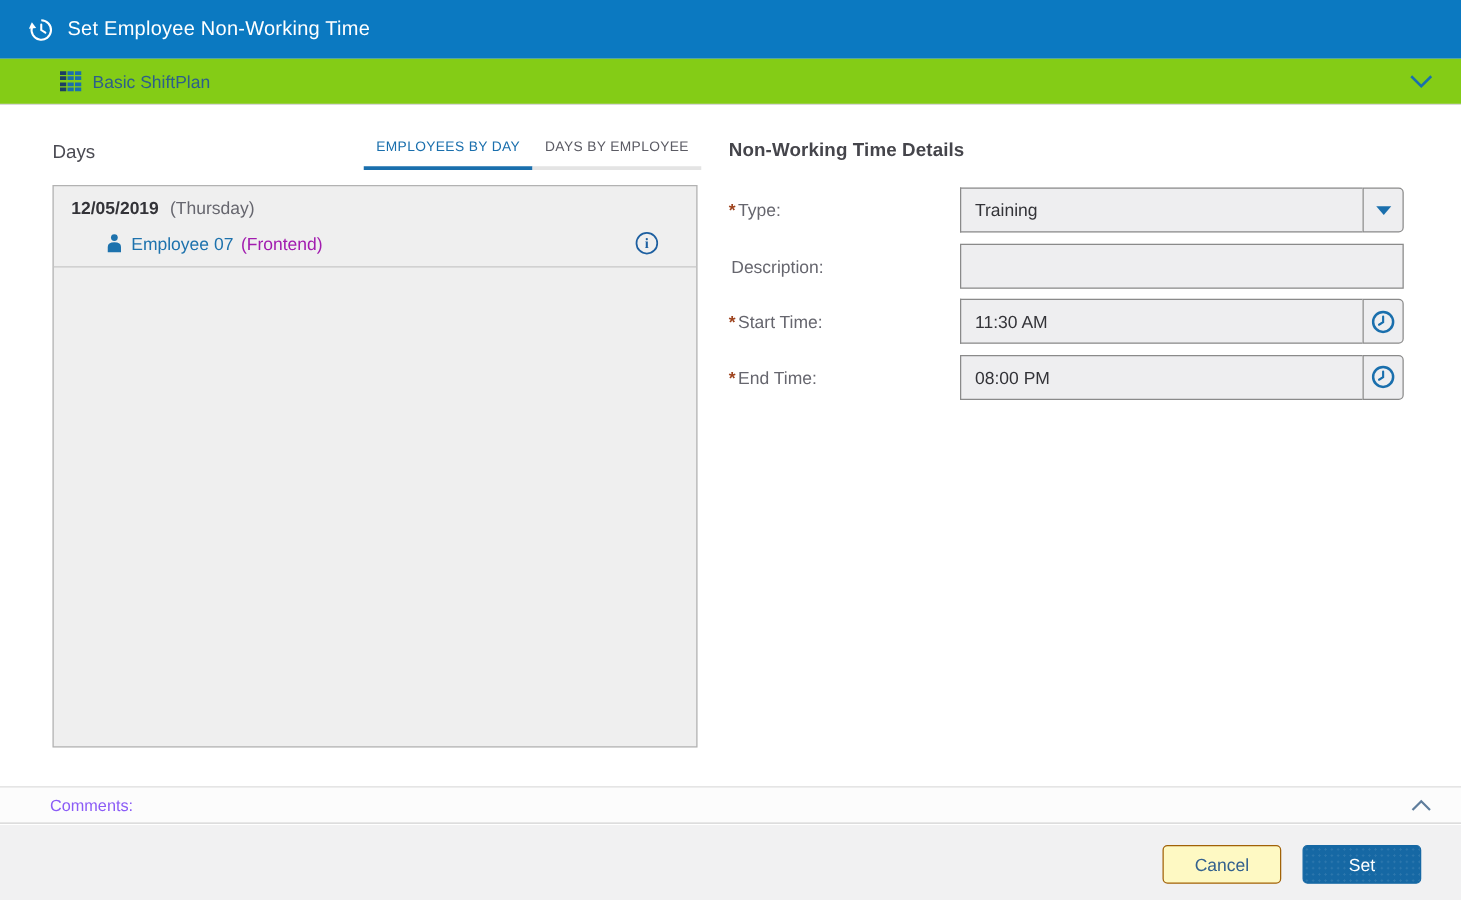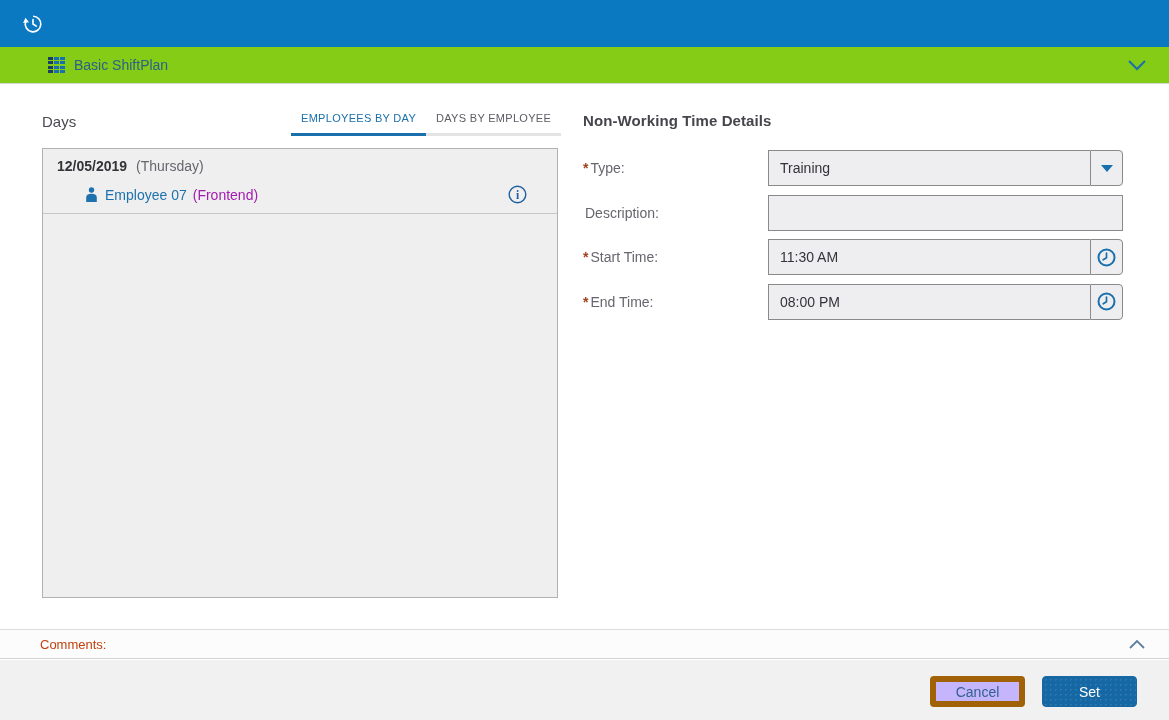--- a/index.html
+++ b/index.html
@@ -86,49 +86,50 @@
     flex:1; background:#eeeef0; border:1px solid #8a8a8a; font-size:14px; color:#333338;
     padding:0 11px; font-family:"Liberation Sans", sans-serif; outline:none;
   }
 
   
   .comments-bar {
     position:absolute; left:0; top:629px; width:1169px; height:30px;
     background:#fcfcfc; border-top:1px solid #dddddd; border-bottom:1px solid #d2d2d2;
     display:flex; align-items:center; padding:0 23px 0 40px;
   }
-  .comments-label { font-size:13px; color:#c2410c; }
+  .comments-label { font-size:13px; color:#8b5cf6; }
   .comments-chevron { margin-left:auto; width:18px; height:11px; cursor:pointer; }
 
   .footer {
     position:absolute; left:0; top:660px; width:1169px; height:60px; background:#f1f1f2;
   }
   .btn {
     position:absolute; top:16px; height:31px; width:95px; border-radius:4px;
     font-size:14px; font-family:"Liberation Sans", sans-serif; cursor:pointer;
     display:flex; align-items:center; justify-content:center;
   }
-  .btn-cancel { left:930px; background:#c4b5fd; border:6px solid #a16207; color:#33618e; }
+  .btn-cancel { left:930px; background:#fef9c3; border:1px solid #a16207; color:#33618e; }
   .btn-set {
     left:1042px; background:#1668a4; border:1px solid #1668a4; color:#ffffff;
     background-image:radial-gradient(rgba(255,255,255,0.10) 1px, transparent 1px);
     background-size:5px 5px;
   }
 </style>
 </head>
 <body>
 
 <div class="app">
 
   <header class="titlebar">
     <svg class="titlebar-icon" viewBox="0 0 24 24">
       <path d="M12 3.5 a8.5 8.5 0 1 1 -8.1 6" fill="none" stroke="#ffffff" stroke-width="1.8"></path>
       <polygon points="1.2,10.8 7.6,10.2 3.8,5.2" fill="#ffffff"></polygon>
       <path d="M12 7.2 V12 L15.6 14.3" fill="none" stroke="#ffffff" stroke-width="1.8" stroke-linecap="round"></path>
     </svg>
+    <h1 class="titlebar-title">Set Employee Non-Working Time</h1>
   </header>
 
   <div class="shiftplan-bar">
     <span class="grid-icon">
       <i></i>
         <i></i>
         <i></i>
         <i></i>
         <i></i>
         <i></i>

